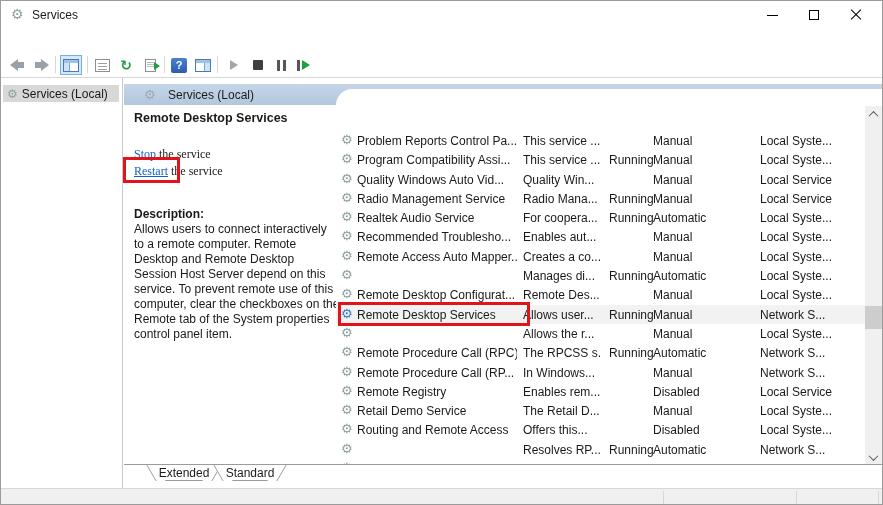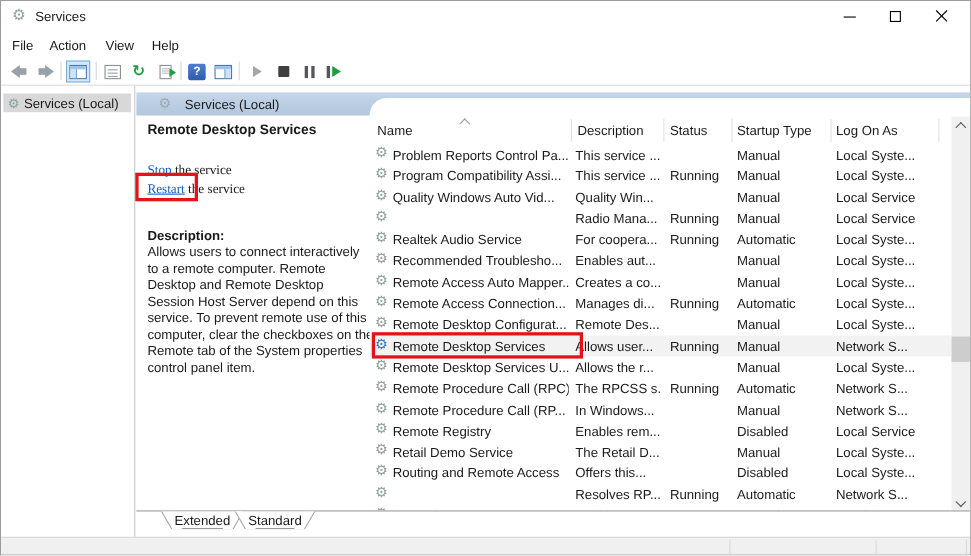--- a/index.html
+++ b/index.html
@@ -78,21 +78,21 @@
   .sort-chev { position:absolute; left:83px; top:3px; width:7px; height:7px; border-left:1px solid #9a9a9a; border-top:1px solid #9a9a9a; transform:rotate(45deg); }
   .rows { position:absolute; left:0; top:42px; right:17px; height:335px; overflow:hidden; }
   .row { position:relative; height:19.3px; display:flex; align-items:center; }
   .row.sel { background:#f2f2f2; }
   .gearcell { position:absolute; left:5px; top:2px; font-family:"DejaVu Sans",sans-serif; font-size:13px; color:#8f9e9c; line-height:14px; }
   .row.sel .gearcell { color:#3a78c2; }
   .c { position:absolute; white-space:nowrap; overflow:hidden; top:3px; }
   .c-name { left:21px; width:160px; }
   .c-desc { left:187px; width:78px; }
   .c-status { left:273px; width:55px; }
-  .c-start { left:334px; width:82px; }
+  .c-start { left:317px; width:82px; }
   .c-logon { left:424px; width:95px; }
 
   
   .vscroll { position:absolute; right:0; top:17px; width:17px; height:360px; background:#f0f0f0; }
   .sb-btn { position:absolute; left:0; width:17px; height:17px; display:flex; align-items:center; justify-content:center; }
   .sb-up { top:0; } .sb-down { bottom:0; }
   .chev { width:7px; height:7px; border-left:1.4px solid #5a5a5a; border-top:1.4px solid #5a5a5a; }
   .chev.up { transform:rotate(45deg) translate(1px,1px); }
   .chev.down { transform:rotate(225deg) translate(1px,1px); }
   .sb-thumb { position:absolute; left:0; top:200px; width:17px; height:23px; background:#cdcdcd; }
@@ -127,26 +127,20 @@
         <span class="glyph-min"></span>
       </div>
     <div class="winbtn btn-max">
         <span class="glyph-max"></span>
       </div>
     <div class="winbtn btn-close">
         <span class="glyph-close"></span>
       </div>
   </div>
 
-  <div class="menubar">
-    <span class="menu-item m0">File</span>
-    <span class="menu-item m1">Action</span>
-    <span class="menu-item m2">View</span>
-    <span class="menu-item m3">Help</span>
-  </div>
 
   <div class="toolbar">
     <div class="tbtn" style="left:5px">
         <span class="arrowL"></span>
       </div>
     <div class="tbtn" style="left:29px">
         <span class="arrowR"></span>
       </div>
     <div class="tsep" style="left:54px"></div>
     <div class="tbtn active" style="left:59px">
@@ -203,33 +197,20 @@
       <span class="label">Services (Local)</span>
     </div>
 
     <div class="info-title">Remote Desktop Services</div>
     <div class="svc-line line-stop"><span class="link">Stop</span><span> the service</span></div>
     <div class="svc-line line-restart"><span class="link">Restart</span><span> the service</span></div>
     <div class="desc-label">Description:</div>
     <div class="desc-text">Allows users to connect interactively to a remote computer. Remote Desktop and Remote Desktop Session Host Server depend on this service. To prevent remote use of this computer, clear the checkboxes on the Remote tab of the System properties control panel item.</div>
 
     <div class="listarea">
-      <div class="lv-header">
-        <span class="hdr-label" style="left:7px">Name</span>
-        <span class="sort-chev"></span>
-        <span class="hdr-label" style="left:189px">Description</span>
-        <span class="hdr-label" style="left:273px">Status</span>
-        <span class="hdr-label" style="left:334px">Startup Type</span>
-        <span class="hdr-label" style="left:424px">Log On As</span>
-        <span class="col-sep" style="left:183px"></span>
-        <span class="col-sep" style="left:267px"></span>
-        <span class="col-sep" style="left:329px"></span>
-        <span class="col-sep" style="left:419px"></span>
-        <span class="col-sep" style="left:517px"></span>
-      </div>
       <div class="rows">
           <div class="row">
             <span class="gearcell">⚙</span>
             <span class="c c-name">Problem Reports Control Pa...</span>
             <span class="c c-desc">This service ...</span>
             <span class="c c-status"></span>
             <span class="c c-start">Manual</span>
             <span class="c c-logon">Local Syste...</span>
           </div>
           <div class="row">
@@ -243,20 +224,21 @@
           <div class="row">
             <span class="gearcell">⚙</span>
             <span class="c c-name">Quality Windows Auto Vid...</span>
             <span class="c c-desc">Quality Win...</span>
             <span class="c c-status"></span>
             <span class="c c-start">Manual</span>
             <span class="c c-logon">Local Service</span>
           </div>
           <div class="row">
             <span class="gearcell">⚙</span>
+            <span class="c c-name">Radio Management Service</span>
             <span class="c c-desc">Radio Mana...</span>
             <span class="c c-status">Running</span>
             <span class="c c-start">Manual</span>
             <span class="c c-logon">Local Service</span>
           </div>
           <div class="row">
             <span class="gearcell">⚙</span>
             <span class="c c-name">Realtek Audio Service</span>
             <span class="c c-desc">For coopera...</span>
             <span class="c c-status">Running</span>
@@ -274,21 +256,20 @@
           <div class="row">
             <span class="gearcell">⚙</span>
             <span class="c c-name">Remote Access Auto Mapper...</span>
             <span class="c c-desc">Creates a co...</span>
             <span class="c c-status"></span>
             <span class="c c-start">Manual</span>
             <span class="c c-logon">Local Syste...</span>
           </div>
           <div class="row">
             <span class="gearcell">⚙</span>
-            <span class="c c-name">Remote Access Connection...</span>
             <span class="c c-desc">Manages di...</span>
             <span class="c c-status">Running</span>
             <span class="c c-start">Automatic</span>
             <span class="c c-logon">Local Syste...</span>
           </div>
           <div class="row">
             <span class="gearcell">⚙</span>
             <span class="c c-name">Remote Desktop Configurat...</span>
             <span class="c c-desc">Remote Des...</span>
             <span class="c c-status"></span>
@@ -298,21 +279,20 @@
           <div class="row sel">
             <span class="gearcell">⚙</span>
             <span class="c c-name">Remote Desktop Services</span>
             <span class="c c-desc">Allows user...</span>
             <span class="c c-status">Running</span>
             <span class="c c-start">Manual</span>
             <span class="c c-logon">Network S...</span>
           </div>
           <div class="row">
             <span class="gearcell">⚙</span>
-            <span class="c c-name">Remote Desktop Services U...</span>
             <span class="c c-desc">Allows the r...</span>
             <span class="c c-status"></span>
             <span class="c c-start">Manual</span>
             <span class="c c-logon">Local Syste...</span>
           </div>
           <div class="row">
             <span class="gearcell">⚙</span>
             <span class="c c-name">Remote Procedure Call (RPC)</span>
             <span class="c c-desc">The RPCSS s...</span>
             <span class="c c-status">Running</span>

